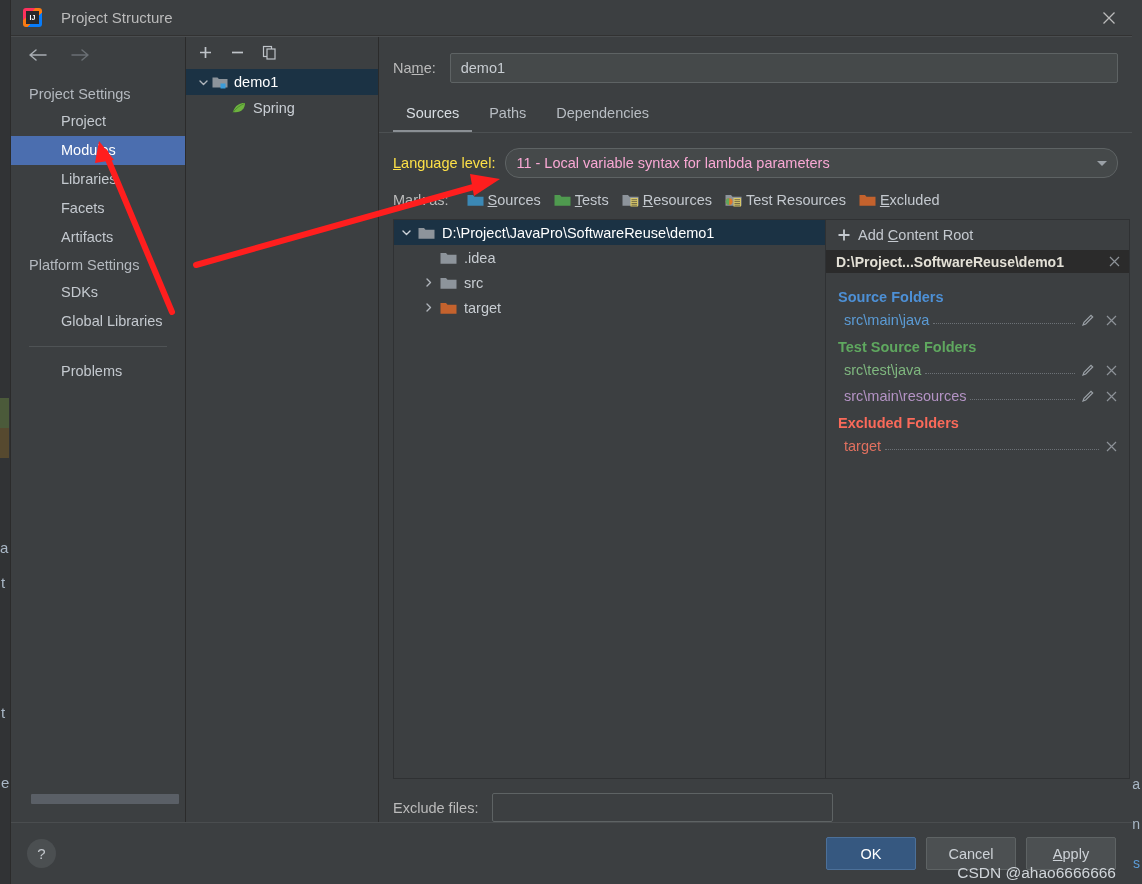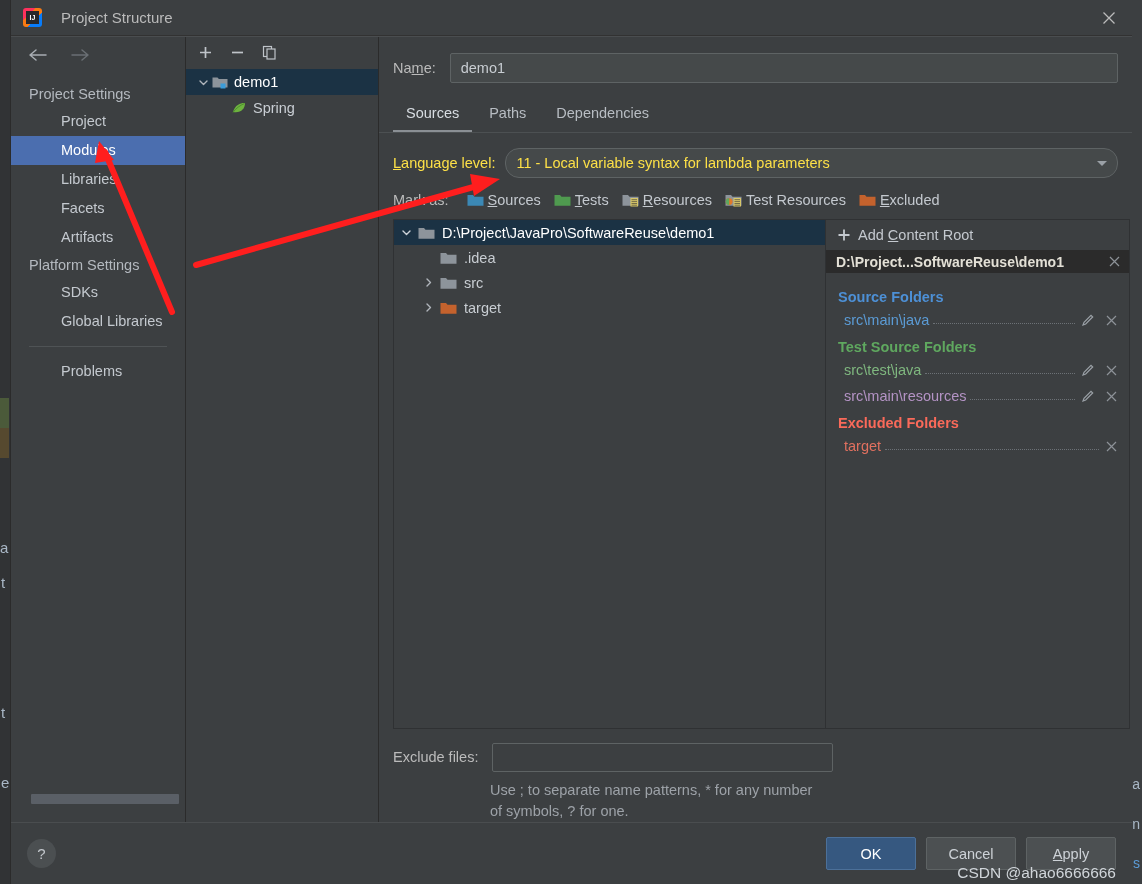--- a/index.html
+++ b/index.html
@@ -266,21 +266,21 @@
   #lang-label { color: #fde047; font-size: 14.5px; white-space: nowrap; }
   #lang-combo {
     flex: 1 1 auto;
     height: 30px;
     background: #45494a;
     border: 1px solid #5e6364;
     border-radius: 14px;
     display: flex;
     align-items: center;
     padding: 0 8px 0 10px;
-    color: #fde047;
+    color: #f9a8d4;
     font-size: 14.5px;
     justify-content: space-between;
   }
   #lang-arrow { line-height: 0; color: #9aa0a6; }
 
   
   #markas-row {
     display: flex;
     align-items: center;
     padding: 14px 14px 0 14px;
@@ -814,21 +814,20 @@
             </div>
 
           </div>
         </div>
       </div>
 
       <div id="exclude-row">
         <span id="exclude-label">Exclude files:</span>
         <input id="exclude-input" type="text" value="" style="">
       </div>
-      <div id="exclude-hint">Use ; to separate name patterns, * for any number of symbols, ? for one.</div>
 
     </div>
   </div>
 
   <div id="footer">
     <div id="help-btn">?</div>
     <div id="footer-buttons">
       <button class="dlg-btn primary">OK</button>
       <button class="dlg-btn">Cancel</button>
       <button class="dlg-btn"><u>A</u><span>pply</span></button>

